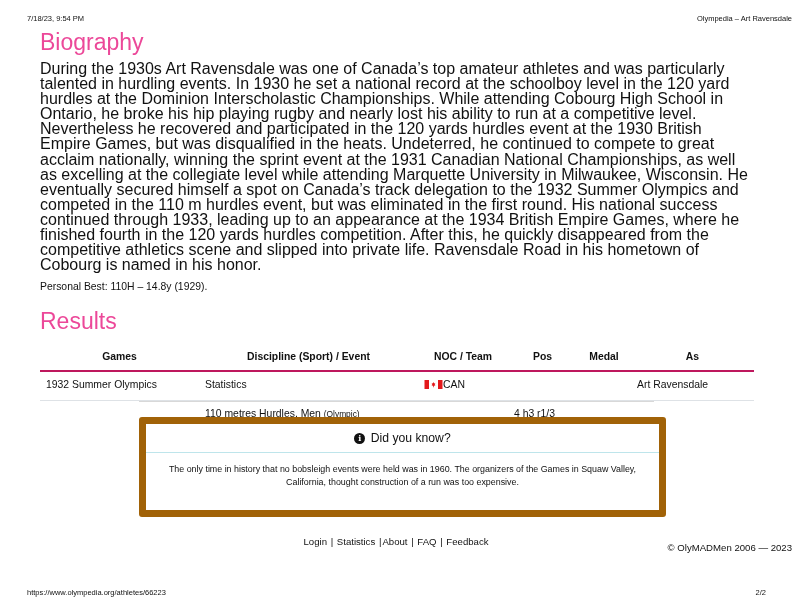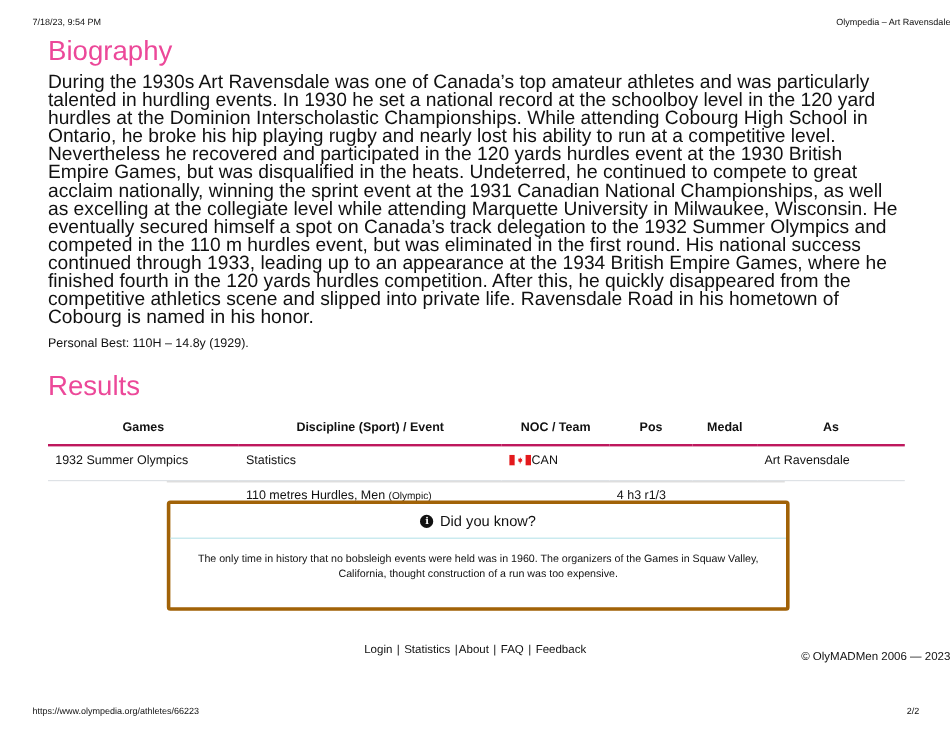--- a/index.html
+++ b/index.html
@@ -119,21 +119,21 @@
       margin: 0;
       border: 0;
       border-top: 1px solid #d8d8d8;
     }
     .dyk-box {
       position: absolute;
       left: 139px;
       top: 417px;
       width: 513px;
       height: 86px;
-      border: 3px solid #a16207;
+      border: 7px solid #a16207;
       border-radius: 3px;
       background: #fff;
     }
     .dyk-header {
       height: 28px;
       border-bottom: 1px solid #bee5eb;
       text-align: center;
       font-size: 12.2px;
       line-height: 28px;
       color: #111;

